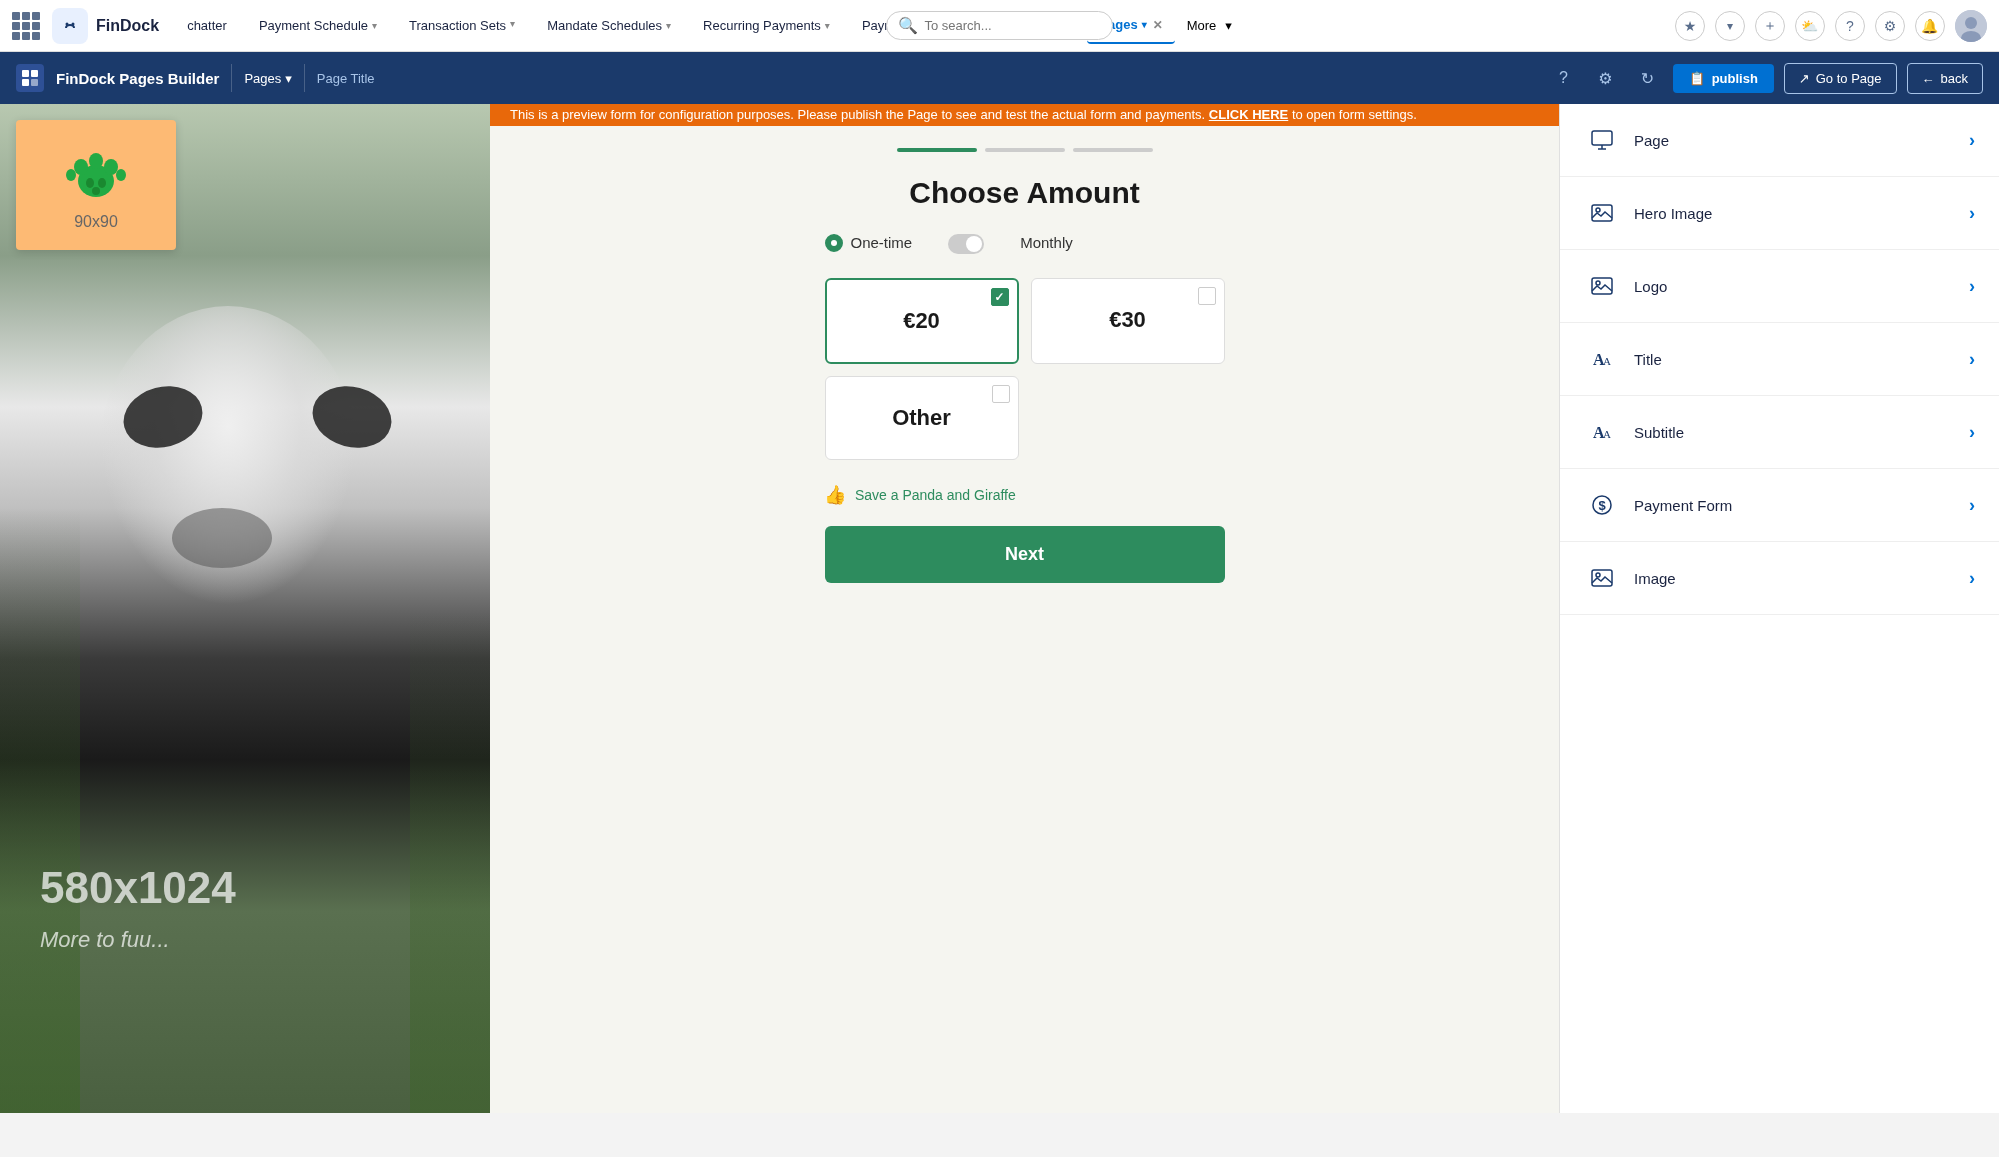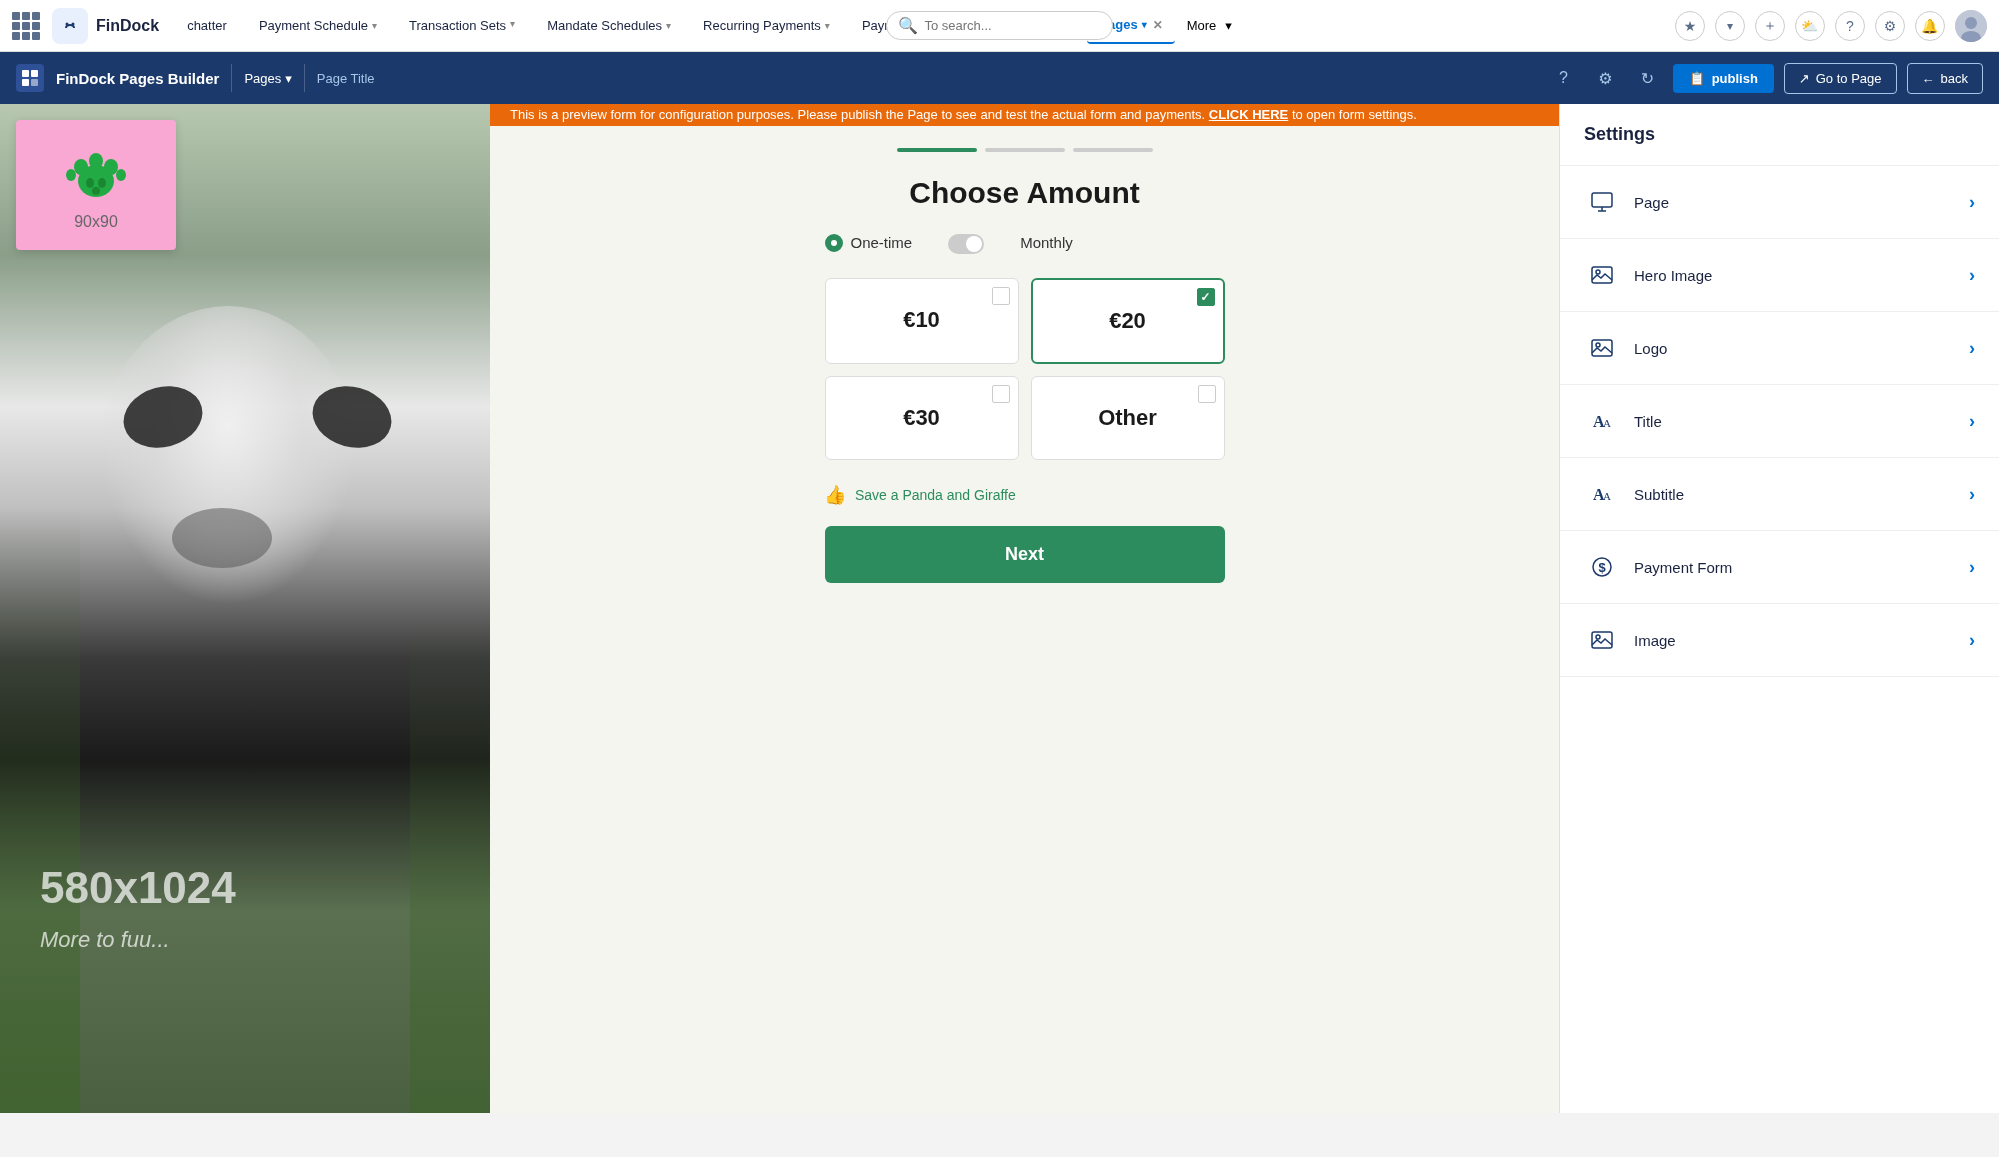--- a/index.html
+++ b/index.html
@@ -121,21 +121,21 @@
     }
     .hero-subtitle {
       position: absolute;
       bottom: 160px; left: 40px;
       font-size: 22px; font-style: italic; color: rgba(255,255,255,0.7);
     }
     .logo-box {
       position: absolute;
       top: 16px; left: 16px;
       width: 160px; height: 130px;
-      background: #f9a8d4;
+      background: #fdba74;
       border-radius: 4px;
       display: flex; flex-direction: column; align-items: center; justify-content: center;
       gap: 4px;
       box-shadow: 0 2px 8px rgba(0,0,0,0.15);
     }
     .paw-icon {
       width: 70px; height: 70px;
     }
     .logo-dims { font-size: 16px; color: #666; font-weight: 500; }
 
@@ -428,24 +428,20 @@
           <span>One-time</span>
         </div>
         <div class="radio-toggle"></div>
         <div class="radio-option">
           <span>Monthly</span>
         </div>
       </div>
 
       
       <div class="amount-grid">
-        <div class="amount-card">
-          <div class="card-checkbox"></div>
-          <span>€10</span>
-        </div>
         <div class="amount-card selected">
           <div class="card-checkbox">✓</div>
           <span>€20</span>
         </div>
         <div class="amount-card">
           <div class="card-checkbox"></div>
           <span>€30</span>
         </div>
         <div class="amount-card">
           <div class="card-checkbox"></div>
@@ -458,21 +454,20 @@
         <span class="thumb-icon">👍</span>
         <span>Save a Panda and Giraffe</span>
       </div>
 
       
       <button class="next-btn">Next</button>
     </div>
   </div>
 
   <div class="settings-panel">
-    <div class="settings-header">Settings</div>
 
     <div class="settings-item">
       <div class="settings-item-icon">
         <svg width="22" height="22" viewBox="0 0 22 22" fill="none">
           <rect x="1" y="2" width="20" height="14" rx="2" stroke="#1b3a6b" stroke-width="1.5" fill="none"></rect>
           <line x1="7" y1="20" x2="15" y2="20" stroke="#1b3a6b" stroke-width="1.5"></line>
           <line x1="11" y1="16" x2="11" y2="20" stroke="#1b3a6b" stroke-width="1.5"></line>
         </svg>
       </div>
       <span class="settings-item-label">Page</span>

